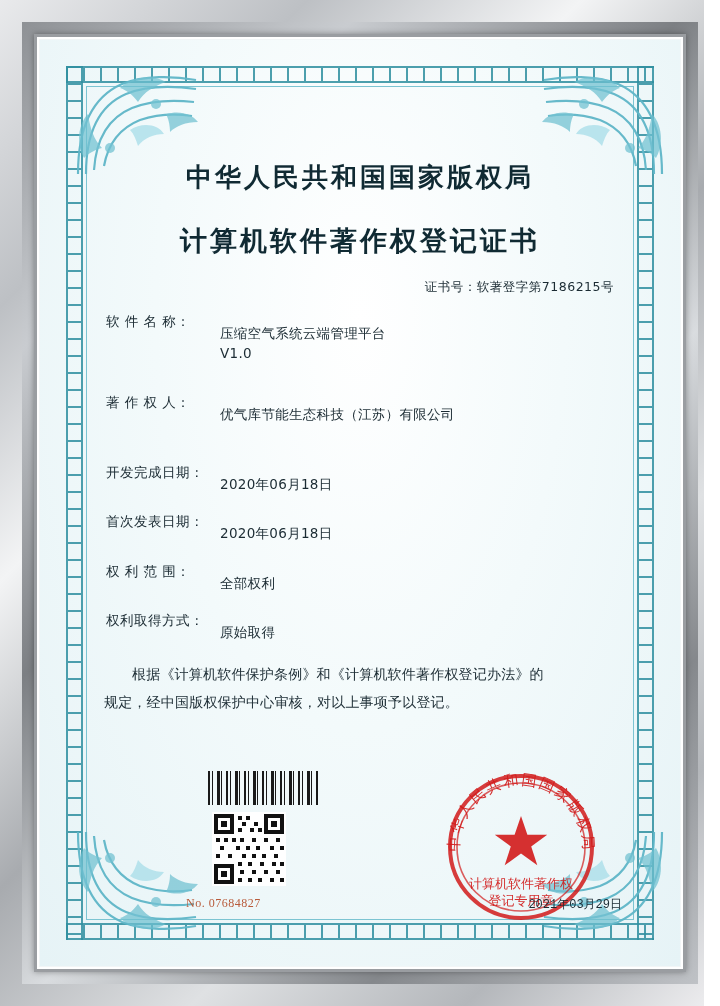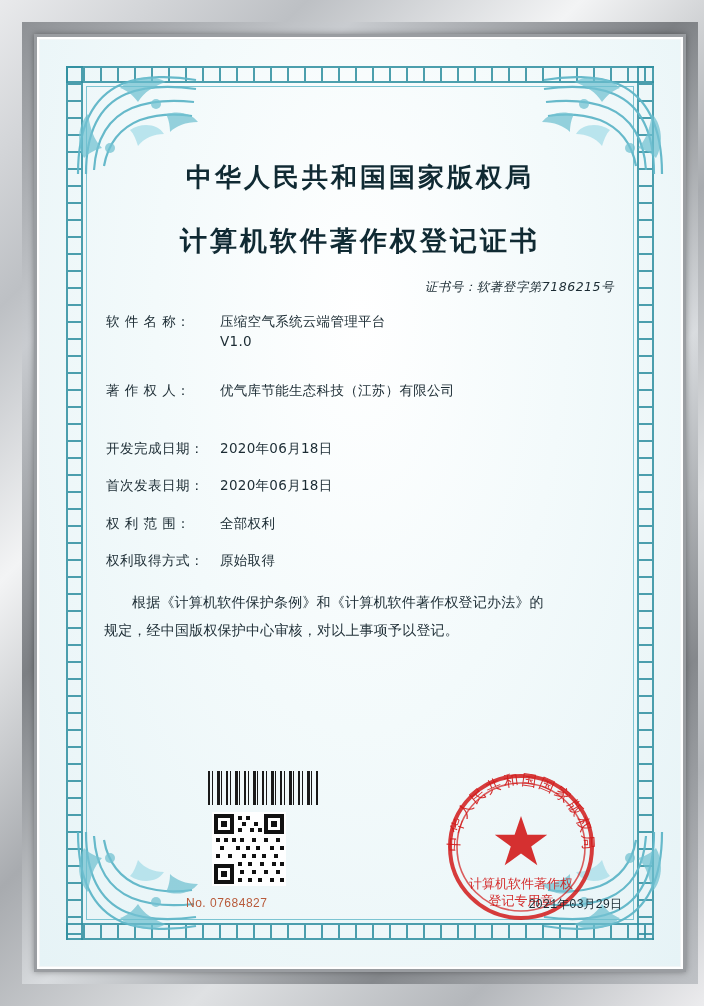--- a/index.html
+++ b/index.html
@@ -126,21 +126,20 @@
     font-family: "DejaVu Serif", serif;
   }
   .cert-no {
     text-align: right;
     font-size: 12.5px;
     margin-top: 20px;
     padding-right: 6px;
     letter-spacing: .5px;
     color: #1b2b33;
     font-family: "DejaVu Sans", sans-serif;
-    font-style: italic;
   }
 
   .fields { margin-top: 16px; }
   .field-row {
     display: flex;
     align-items: flex-start;
     margin-bottom: 18px;
     font-size: 14px;
     line-height: 1.45;
   }
@@ -152,20 +151,21 @@
     font-family: "DejaVu Sans", sans-serif;
     font-size: 13.5px;
     letter-spacing: .5px;
     white-space: pre;
   }
   .field-value {
     flex: 1;
     font-family: "DejaVu Sans", sans-serif;
     font-size: 13.5px;
     letter-spacing: .3px;
+    margin-top: 12px;
   }
   .field-value .line2 { display: block; }
 
   .row-gap-lg { margin-bottom: 30px; }
   .row-gap-xl { margin-bottom: 38px; }
 
   .statement {
     margin-top: 14px;
     font-size: 14px;
     line-height: 2.0;
@@ -186,21 +186,21 @@
   }
   .qr {
     position: absolute;
     left: 172px; top: 772px;
     width: 74px; height: 74px;
   }
   .no-text {
     position: absolute;
     left: 146px; top: 856px;
     font-size: 12px;
-    font-family: Liberation Sans, sans-serif;
+    font-family: Liberation Serif, serif;
     color: #b85a3a;
     letter-spacing: .5px;
   }
   .date-text {
     position: absolute;
     right: 58px; top: 856px;
     font-size: 12px;
     font-family: Liberation Mono, monospace;
     color: #1b2b33;
   }

